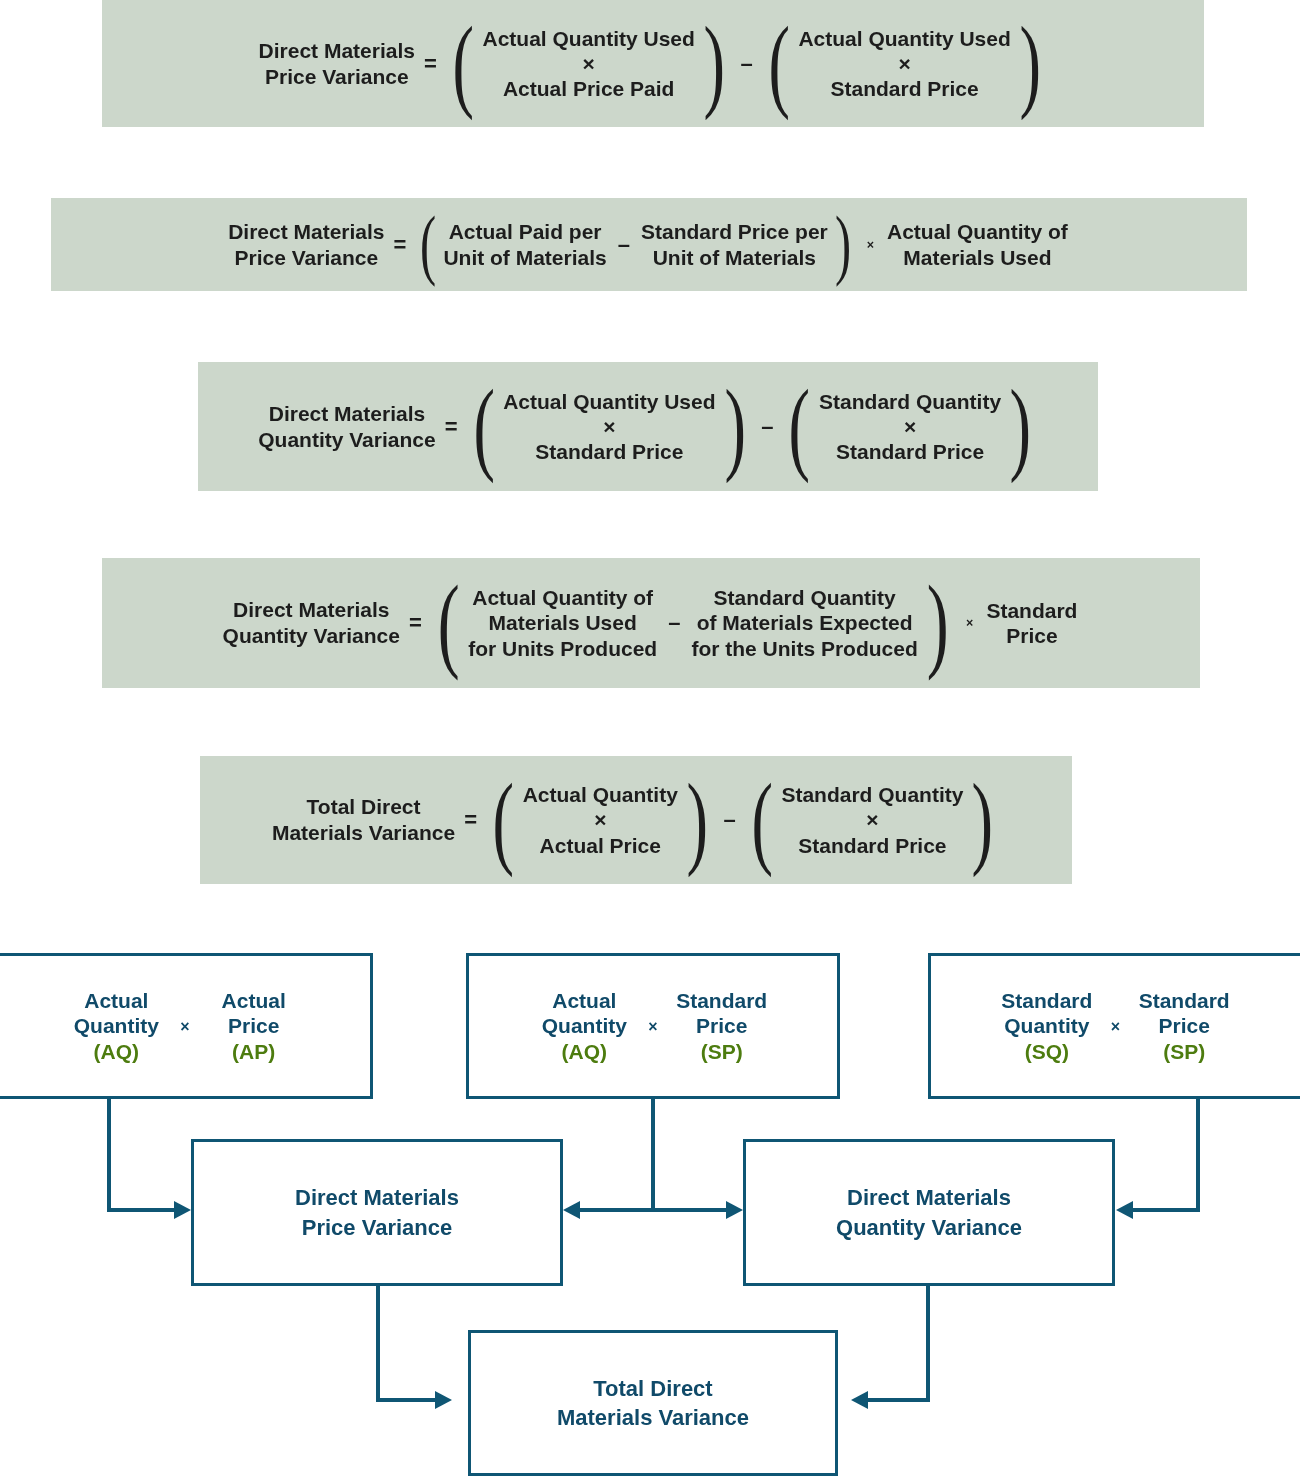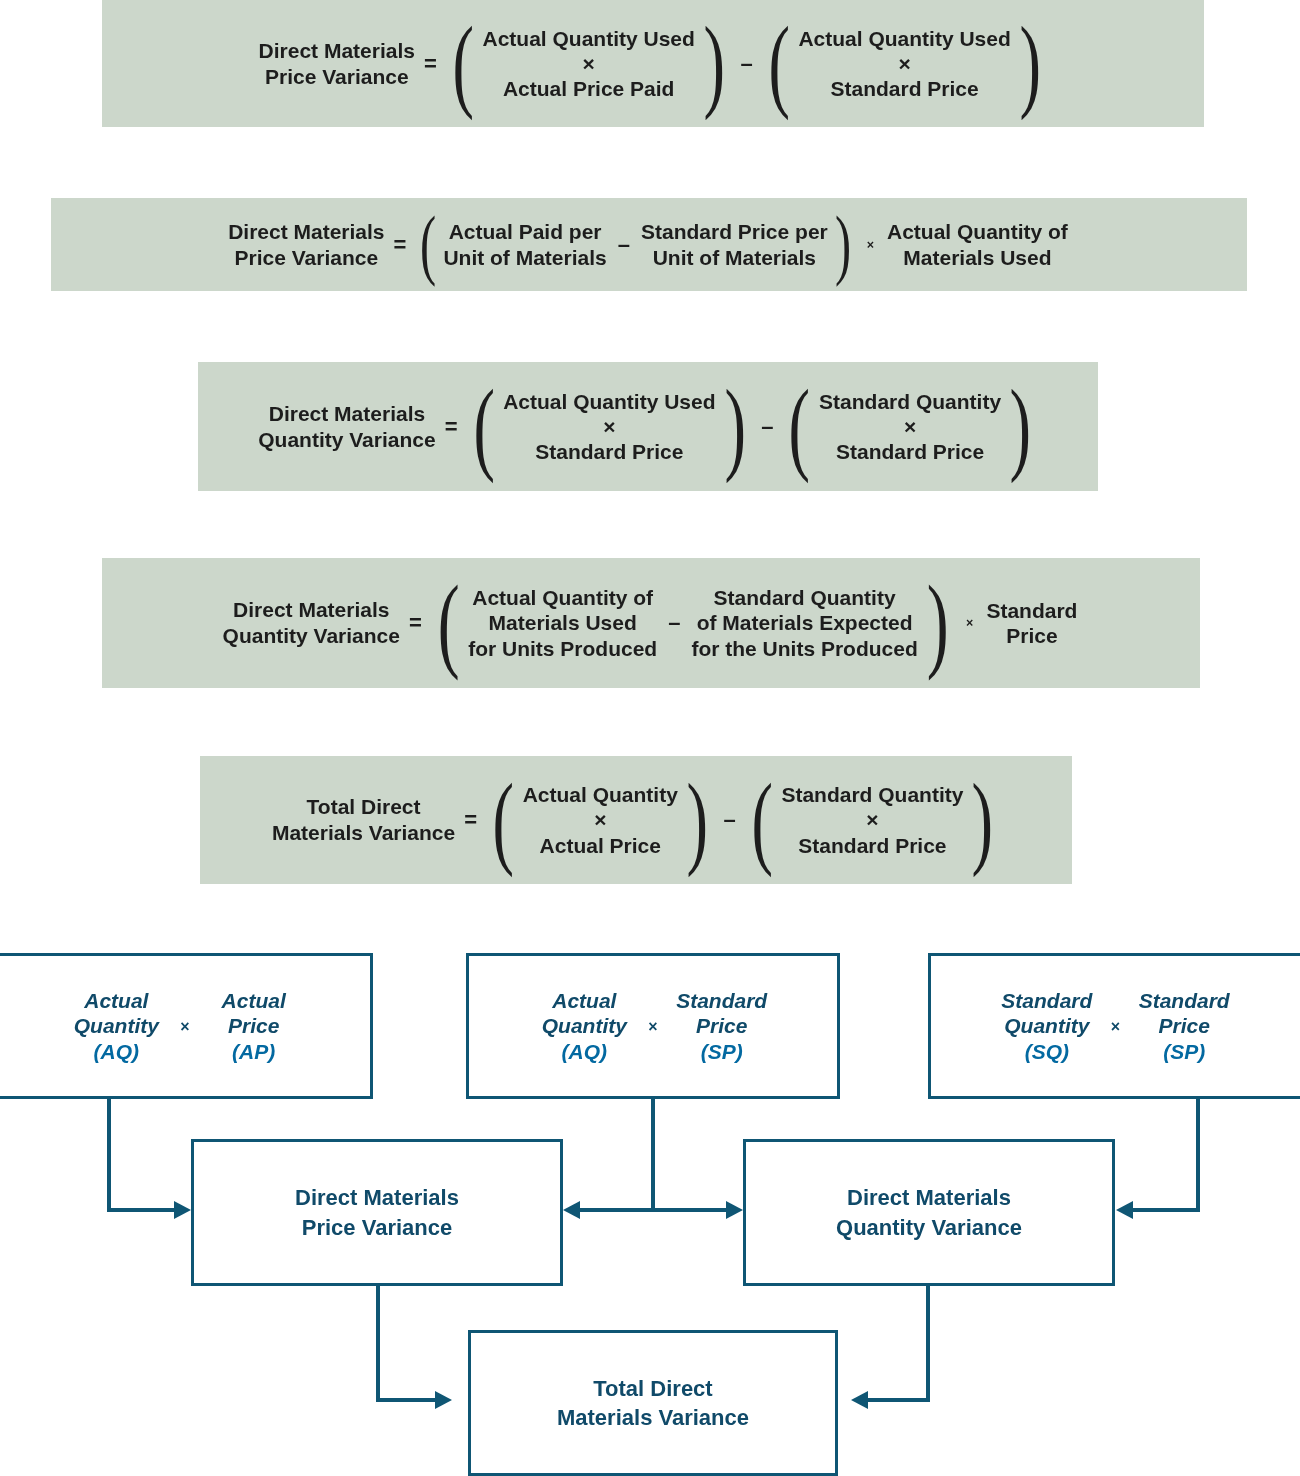--- a/index.html
+++ b/index.html
@@ -109,23 +109,22 @@
     width: 100%;
   }
   .factor {
     text-align: center;
     color: #104a69;
     font-weight: bold;
     font-size: 21px;
     line-height: 1.2;
     white-space: pre-line;
     min-width: 104px;
-    font-style: italic;
-  }
-  .abbr { color: #0369a1; font-weight: bold; display: block; }
+  }
+  .abbr { color: #4d7c0f; font-weight: bold; display: block; }
   .xmark {
     color: #104a69;
     font-weight: bold;
     font-size: 16px;
     padding: 0 12px;
     margin-top: 2px;
   }
   .vbox-label {
     text-align: center;
     color: #104a69;

